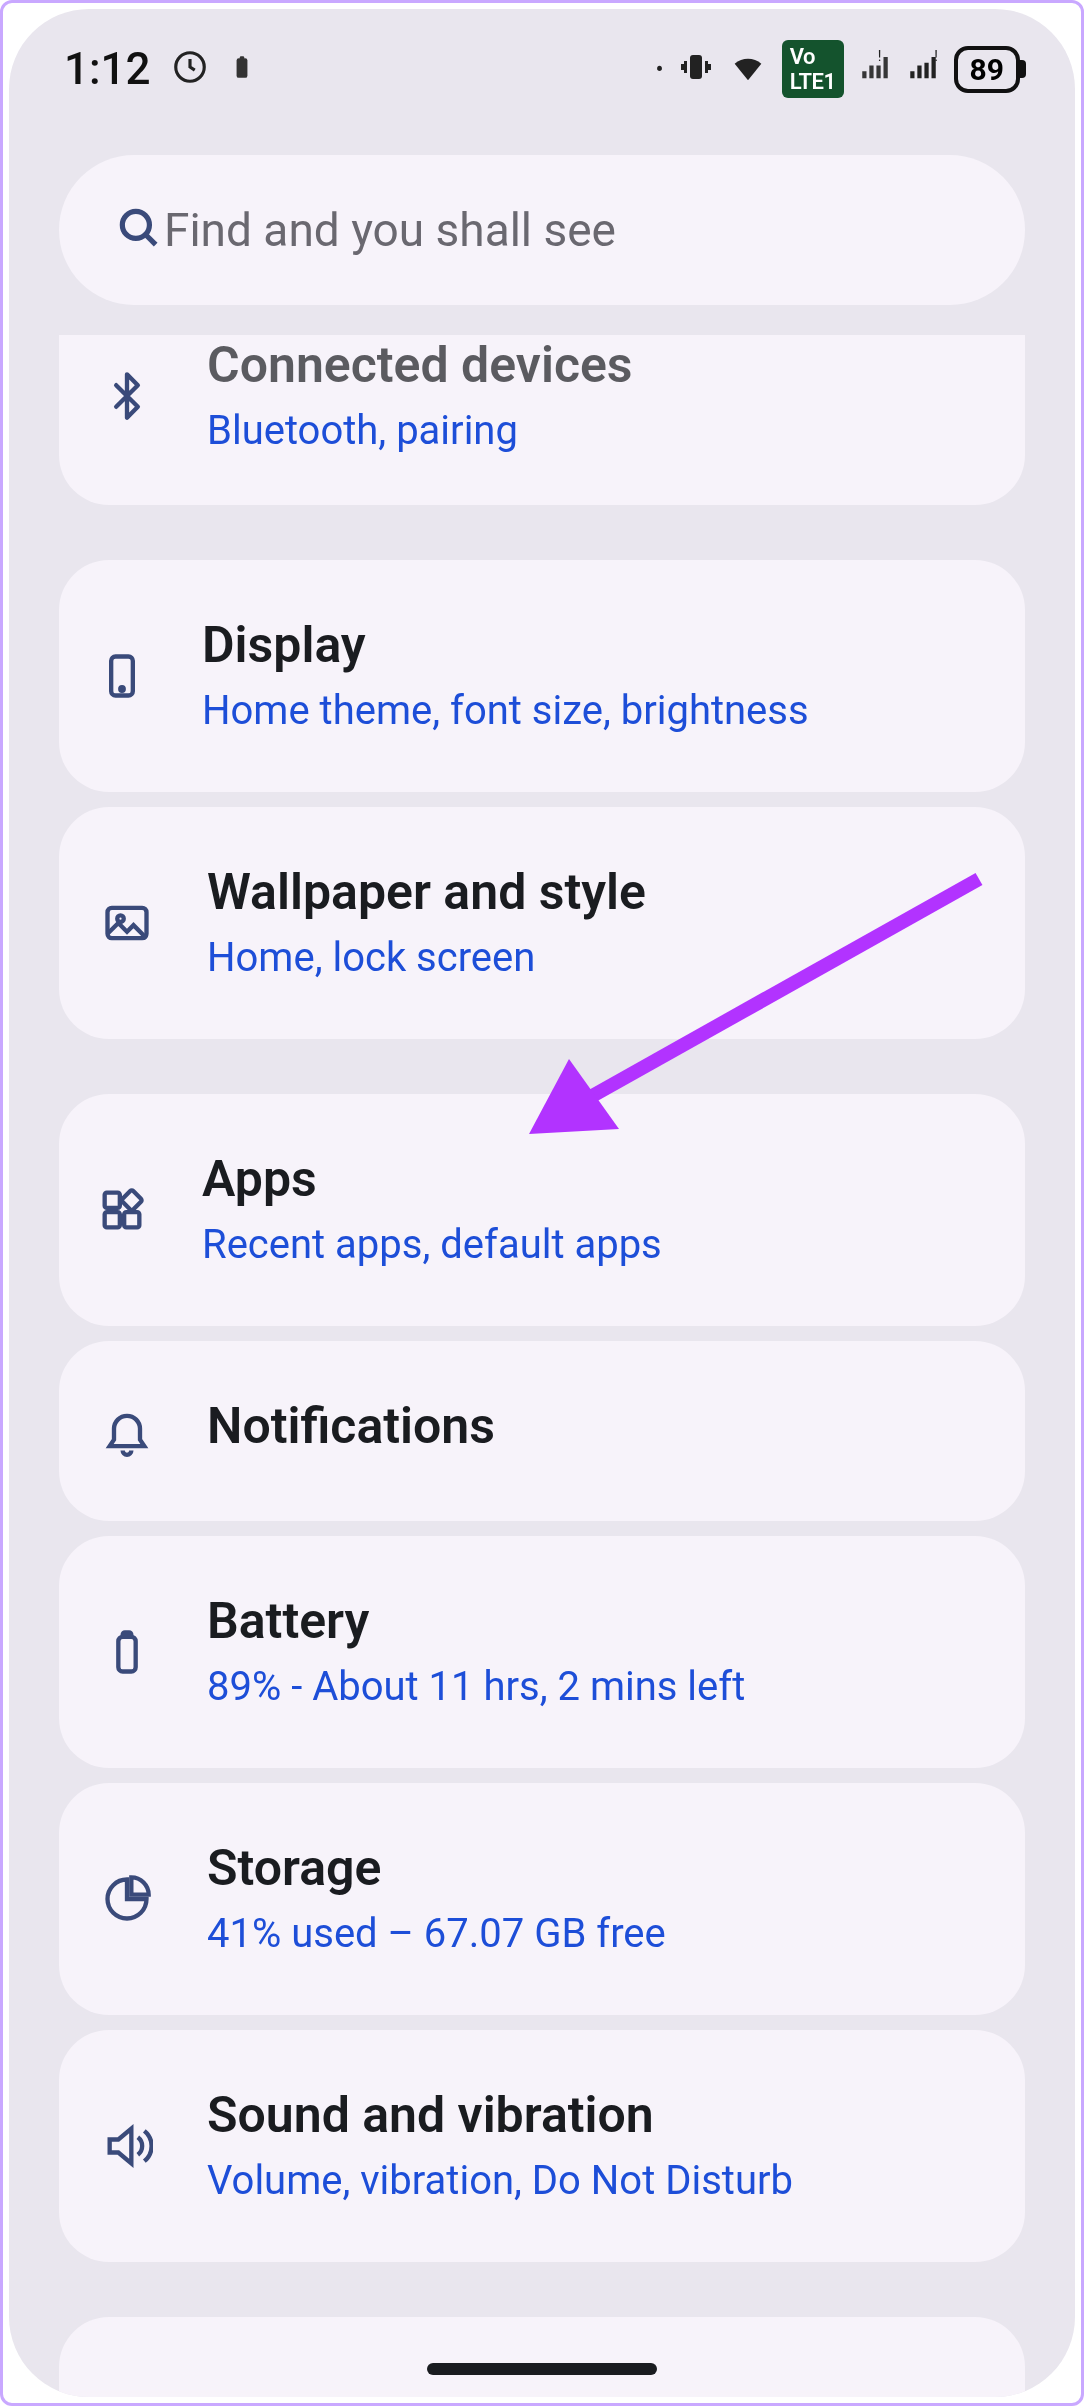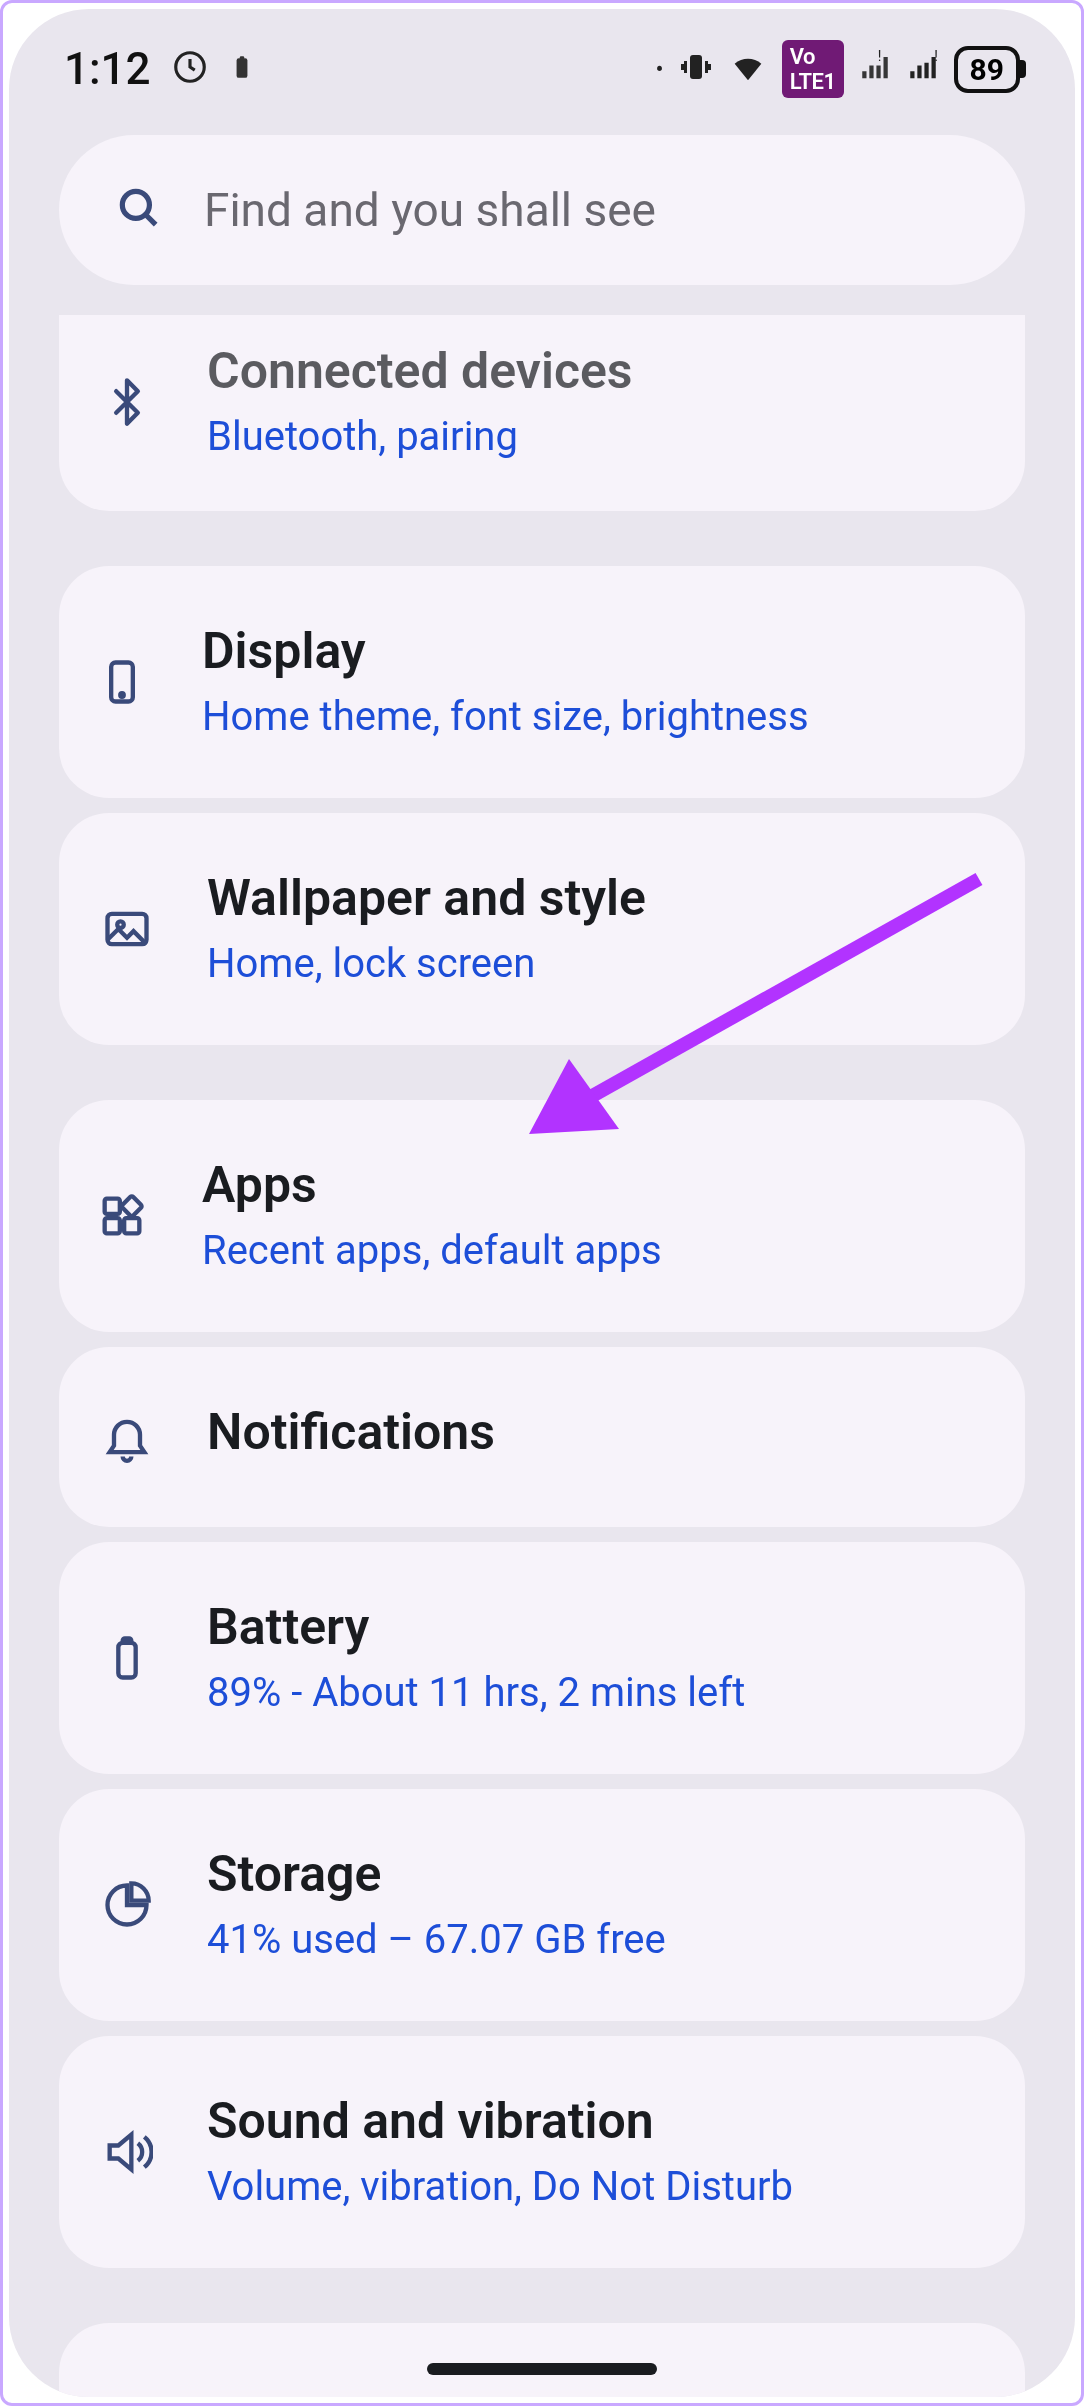--- a/index.html
+++ b/index.html
@@ -31,42 +31,41 @@
     align-items: center;
     padding: 30px 55px 20px 55px;
     height: 110px;
   }
   .status-left { display: flex; align-items: center; gap: 20px; }
   .status-right { display: flex; align-items: center; gap: 14px; }
   .status-time { font-size: 44px; font-weight: 500; color: #111; }
   .status-icon { color: #222; }
   .clock-icon svg, .battery-small svg { width: 38px; height: 38px; }
   .volte-badge {
-    background: #701a75; color: #fff; font-size: 22px; font-weight: 600;
+    background: #14532d; color: #fff; font-size: 22px; font-weight: 600;
     padding: 4px 8px; border-radius: 6px; letter-spacing: -0.5px;
   }
   .batt-pill {
     border: 4px solid #111; border-radius: 14px; padding: 2px 12px;
     font-size: 30px; font-weight: 700; position: relative;
   }
   .batt-pill::after {
     content: ''; position: absolute; right: -10px; top: 50%;
     transform: translateY(-50%); width: 6px; height: 18px;
     background: #111; border-radius: 0 4px 4px 0;
   }
   
   .search-bar {
-    margin: 16px 50px 30px 50px;
+    margin: 36px 50px 30px 50px;
     background: #f7f3fa;
     border-radius: 80px;
     height: 150px;
     display: flex;
     align-items: center;
     padding: 0 55px;
-    gap: 40px;
   }
   .search-bar .placeholder {
     font-size: 46px;
     color: #6a6870;
   }
   
   .cards { padding: 0 50px; }
   .card {
     background: #f7f3fa;
     border-radius: 50px;
@@ -74,21 +73,21 @@
     padding: 55px 40px;
     display: flex;
     align-items: center;
     gap: 52px;
     position: relative;
   }
   .card-partial-top {
     border-top-left-radius: 0;
     border-top-right-radius: 0;
     margin-top: 0;
-    padding-top: 26px;
+    padding-top: 0;
     padding-bottom: 48px;
   }
   .card-partial-bottom {
     border-bottom-left-radius: 0;
     border-bottom-right-radius: 0;
     padding-top: 55px;
     padding-bottom: 0;
     height: 95px;
     overflow: hidden;
   }

